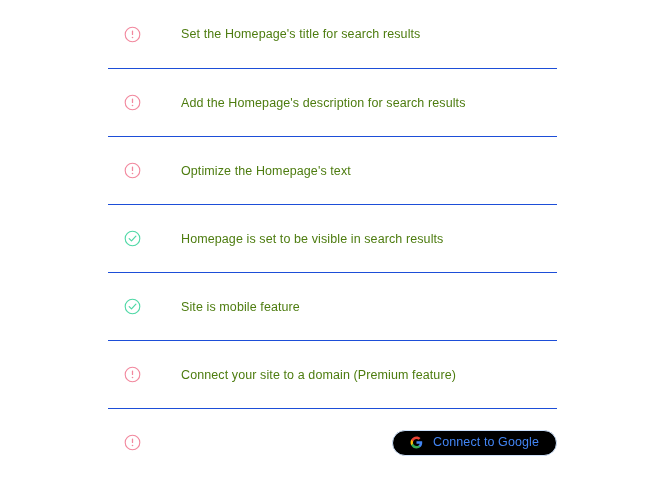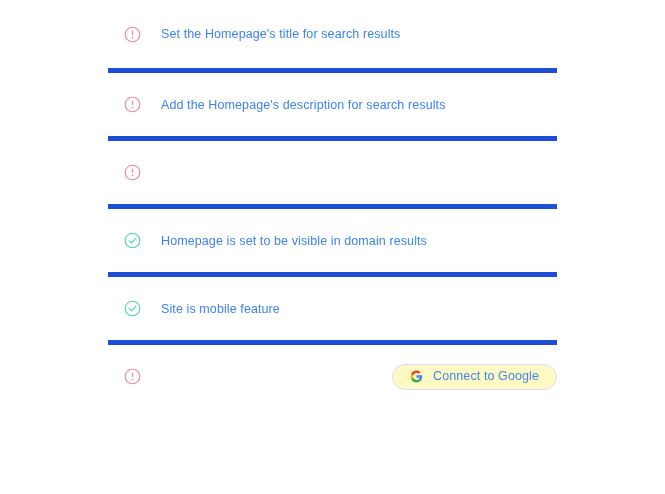--- a/index.html
+++ b/index.html
@@ -25,55 +25,55 @@
   }
 
   .checklist-row {
     position: relative;
     height: 68px;
     display: flex;
     align-items: center;
     box-sizing: border-box;
   }
   .checklist-row + .checklist-row {
-    border-top: 5px solid #1d4ed8;
+    border-top: 1px solid #1d4ed8;
   }
 
   .status-icon {
     width: 17px;
     height: 17px;
     flex: 0 0 17px;
     margin-left: 16px;
     display: block;
   }
 
   .row-label {
-    margin-left: 20px;
+    margin-left: 40px;
     font-size: 12.5px;
     line-height: 16px;
-    color: #3b82f6;
+    color: #4d7c0f;
     letter-spacing: 0.1px;
     white-space: nowrap;
   }
 
   .row-spacer {
     flex: 1 1 auto;
   }
 
   .google-button {
     display: inline-flex;
     align-items: center;
     justify-content: flex-end;
     gap: 10px;
     height: 26px;
     padding: 0 17px;
     margin-right: 0px;
     border: 1px solid #cfe2fb;
     border-radius: 14px;
-    background: #fef9c3;
+    background: #000000;
     cursor: pointer;
     box-sizing: border-box;
   }
   .google-g {
     width: 13px;
     height: 13px;
     display: block;
     flex: 0 0 13px;
   }
   .google-button-label {
@@ -108,41 +108,51 @@
     <span class="row-label">Add the Homepage's description for search results</span>
     <span class="row-spacer"></span>
   </div>
 
   <div class="checklist-row">
     <svg class="status-icon" viewBox="0 0 20 20">
       <circle cx="10" cy="10" r="8.6" fill="none" stroke="#f2889e" stroke-width="1.3"></circle>
       <rect x="9.25" y="5.3" width="1.5" height="5.4" rx="0.7" fill="#f2889e"></rect>
       <circle cx="10" cy="13.6" r="0.95" fill="#f2889e"></circle>
     </svg>
+    <span class="row-label">Optimize the Homepage's text</span>
     <span class="row-spacer"></span>
   </div>
 
   <div class="checklist-row">
     <svg class="status-icon" viewBox="0 0 20 20">
       <circle cx="10" cy="10" r="8.6" fill="none" stroke="#4fd8a6" stroke-width="1.3"></circle>
       <path d="M6.1 10.2 L8.8 12.8 L14.0 7.2" fill="none" stroke="#4fd8a6" stroke-width="1.4" stroke-linecap="round" stroke-linejoin="round"></path>
     </svg>
-    <span class="row-label">Homepage is set to be visible in domain results</span>
+    <span class="row-label">Homepage is set to be visible in search results</span>
     <span class="row-spacer"></span>
   </div>
 
   <div class="checklist-row">
     <svg class="status-icon" viewBox="0 0 20 20">
       <circle cx="10" cy="10" r="8.6" fill="none" stroke="#4fd8a6" stroke-width="1.3"></circle>
       <path d="M6.1 10.2 L8.8 12.8 L14.0 7.2" fill="none" stroke="#4fd8a6" stroke-width="1.4" stroke-linecap="round" stroke-linejoin="round"></path>
     </svg>
     <span class="row-label">Site is mobile feature</span>
     <span class="row-spacer"></span>
   </div>
 
+  <div class="checklist-row">
+    <svg class="status-icon" viewBox="0 0 20 20">
+      <circle cx="10" cy="10" r="8.6" fill="none" stroke="#f2889e" stroke-width="1.3"></circle>
+      <rect x="9.25" y="5.3" width="1.5" height="5.4" rx="0.7" fill="#f2889e"></rect>
+      <circle cx="10" cy="13.6" r="0.95" fill="#f2889e"></circle>
+    </svg>
+    <span class="row-label">Connect your site to a domain (Premium feature)</span>
+    <span class="row-spacer"></span>
+  </div>
 
   <div class="checklist-row">
     <svg class="status-icon" viewBox="0 0 20 20">
       <circle cx="10" cy="10" r="8.6" fill="none" stroke="#f2889e" stroke-width="1.3"></circle>
       <rect x="9.25" y="5.3" width="1.5" height="5.4" rx="0.7" fill="#f2889e"></rect>
       <circle cx="10" cy="13.6" r="0.95" fill="#f2889e"></circle>
     </svg>
     <span class="row-spacer"></span>
     <button class="google-button">
       <svg class="google-g" viewBox="0 0 48 48">

